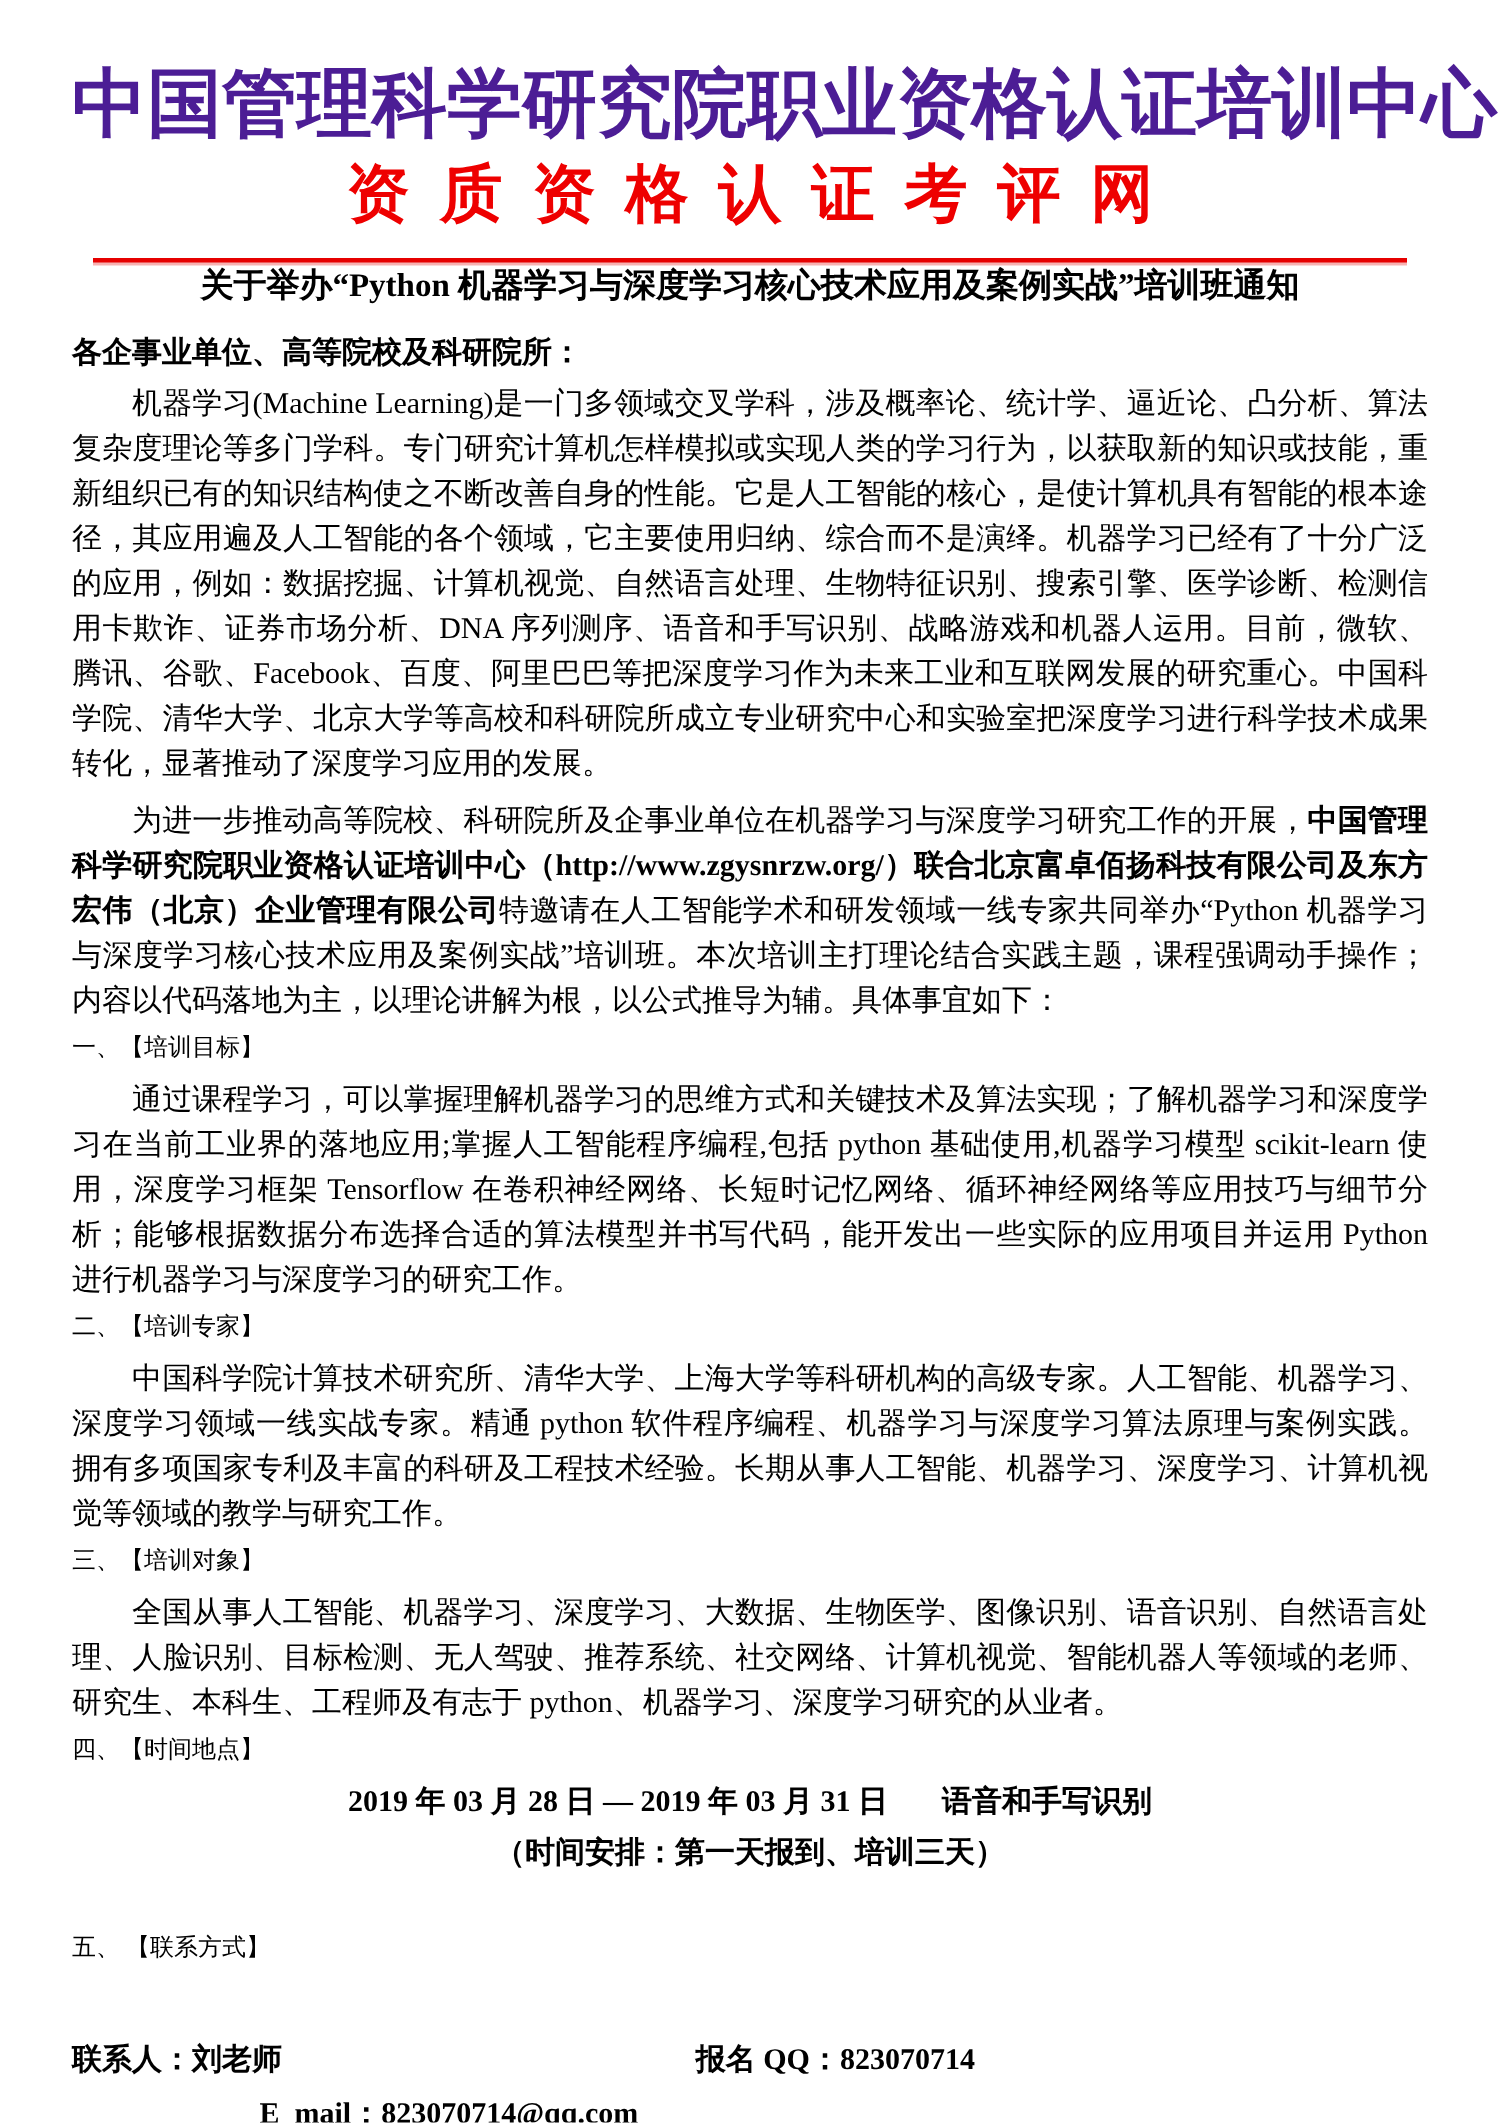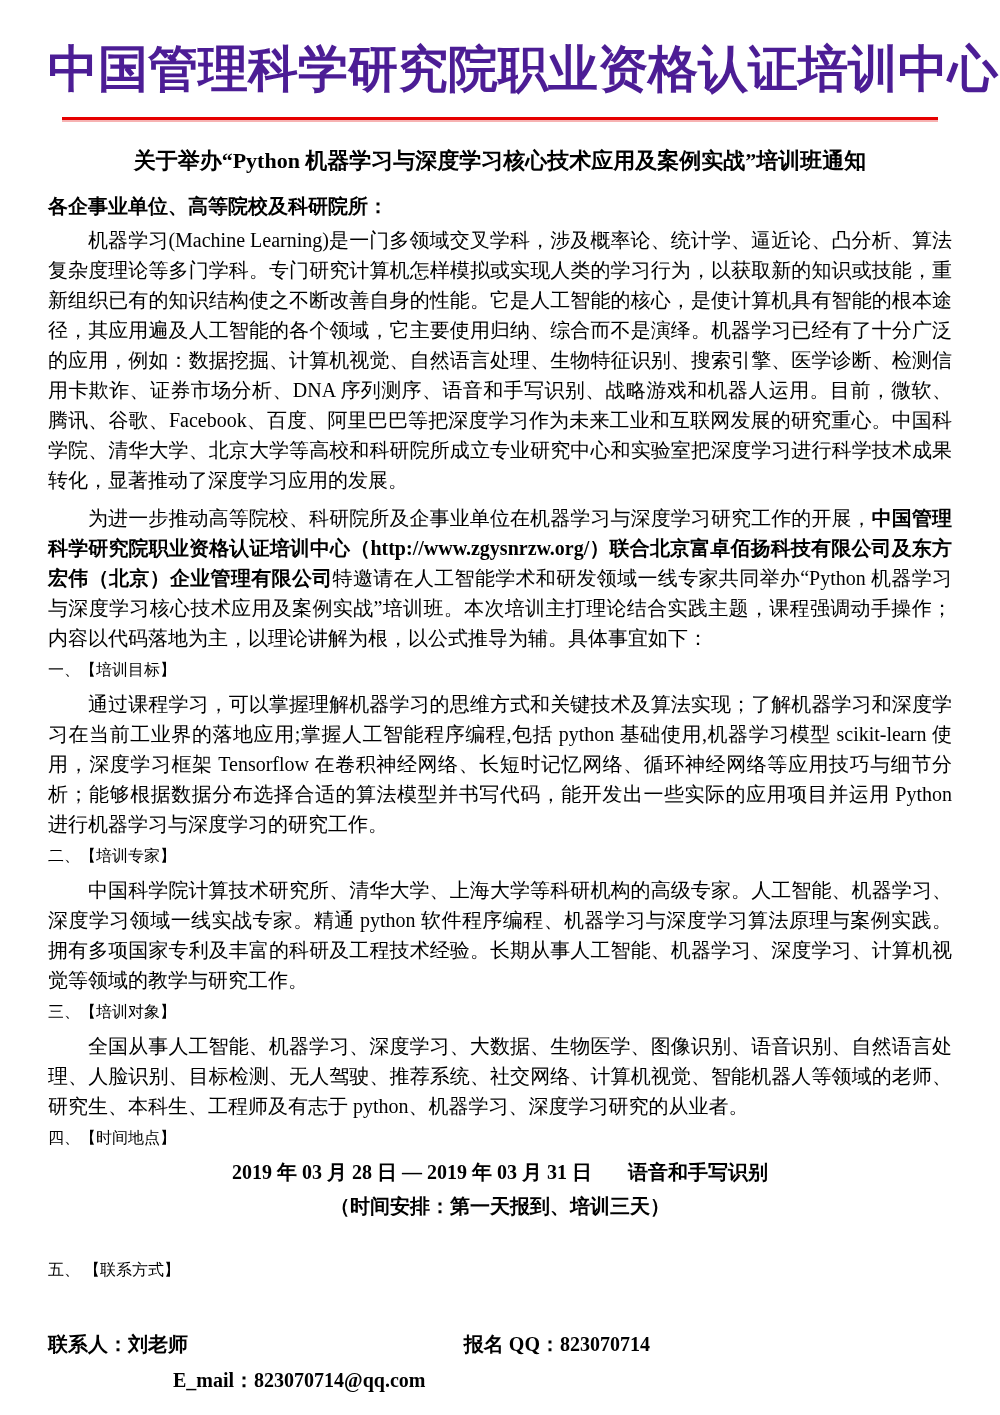--- a/index.html
+++ b/index.html
@@ -20,21 +20,21 @@
     color: #ee0000; font-weight: 700; font-size: 42px;
     line-height: 1.25; text-align: center; white-space: nowrap;
     letter-spacing: 20px; padding-left: 20px; margin-top: 2px;
   }
   .red-rule {
     height: 3px; background: #e60000; margin: 15px 14px 0 14px;
     box-shadow: 0 2px 0 rgba(230, 0, 0, 0.30);
   }
 
   
-  .doc-title { margin-top: 26px; font-size: 22px; font-weight: 700; text-align: center; }
+  .doc-title { font-size: 22px; font-weight: 700; text-align: center; }
   .salutation { margin-top: 15px; font-size: 20px; font-weight: 700; line-height: 30px; }
 
   
   .para {
     margin: 4px 0 0 0; font-size: 20px; line-height: 30px;
     text-align: justify; text-indent: 2em;
   }
   .para.second { margin-top: 8px; }
   .b { font-weight: 700; }
 
@@ -53,20 +53,21 @@
   .c-left  { text-align: left; }
   .c-right { text-align: left; padding-left: 125px; }
 </style>
 </head>
 <body>
 
 <div class="page">
 
   <header>
     <div class="org-line1">中国管理科学研究院职业资格认证培训中心</div>
+    <div class="org-line2">资质资格认证考评网</div>
     <div class="red-rule"></div>
   </header>
 
   <div class="doc-title">关于举办“Python 机器学习与深度学习核心技术应用及案例实战”培训班通知</div>
 
   <div class="salutation">各企事业单位、高等院校及科研院所：</div>
 
   <p class="para">机器学习(Machine Learning)是一门多领域交叉学科，涉及概率论、统计学、逼近论、凸分析、算法复杂度理论等多门学科。专门研究计算机怎样模拟或实现人类的学习行为，以获取新的知识或技能，重新组织已有的知识结构使之不断改善自身的性能。它是人工智能的核心，是使计算机具有智能的根本途径，其应用遍及人工智能的各个领域，它主要使用归纳、综合而不是演绎。机器学习已经有了十分广泛的应用，例如：数据挖掘、计算机视觉、自然语言处理、生物特征识别、搜索引擎、医学诊断、检测信用卡欺诈、证券市场分析、DNA 序列测序、语音和手写识别、战略游戏和机器人运用。目前，微软、腾讯、谷歌、Facebook、百度、阿里巴巴等把深度学习作为未来工业和互联网发展的研究重心。中国科学院、清华大学、北京大学等高校和科研院所成立专业研究中心和实验室把深度学习进行科学技术成果转化，显著推动了深度学习应用的发展。</p>
 
   <p class="para second"><span>为进一步推动高等院校、科研院所及企事业单位在机器学习与深度学习研究工作的开展，</span><span class="b">中国管理科学研究院职业资格认证培训中心（http://www.zgysnrzw.org/）联合北京富卓佰扬科技有限公司及东方宏伟（北京）企业管理有限公司</span><span>特邀请在人工智能学术和研发领域一线专家共同举办“Python 机器学习与深度学习核心技术应用及案例实战”培训班。本次培训主打理论结合实践主题，课程强调动手操作；内容以代码落地为主，以理论讲解为根，以公式推导为辅。具体事宜如下：</span></p>

